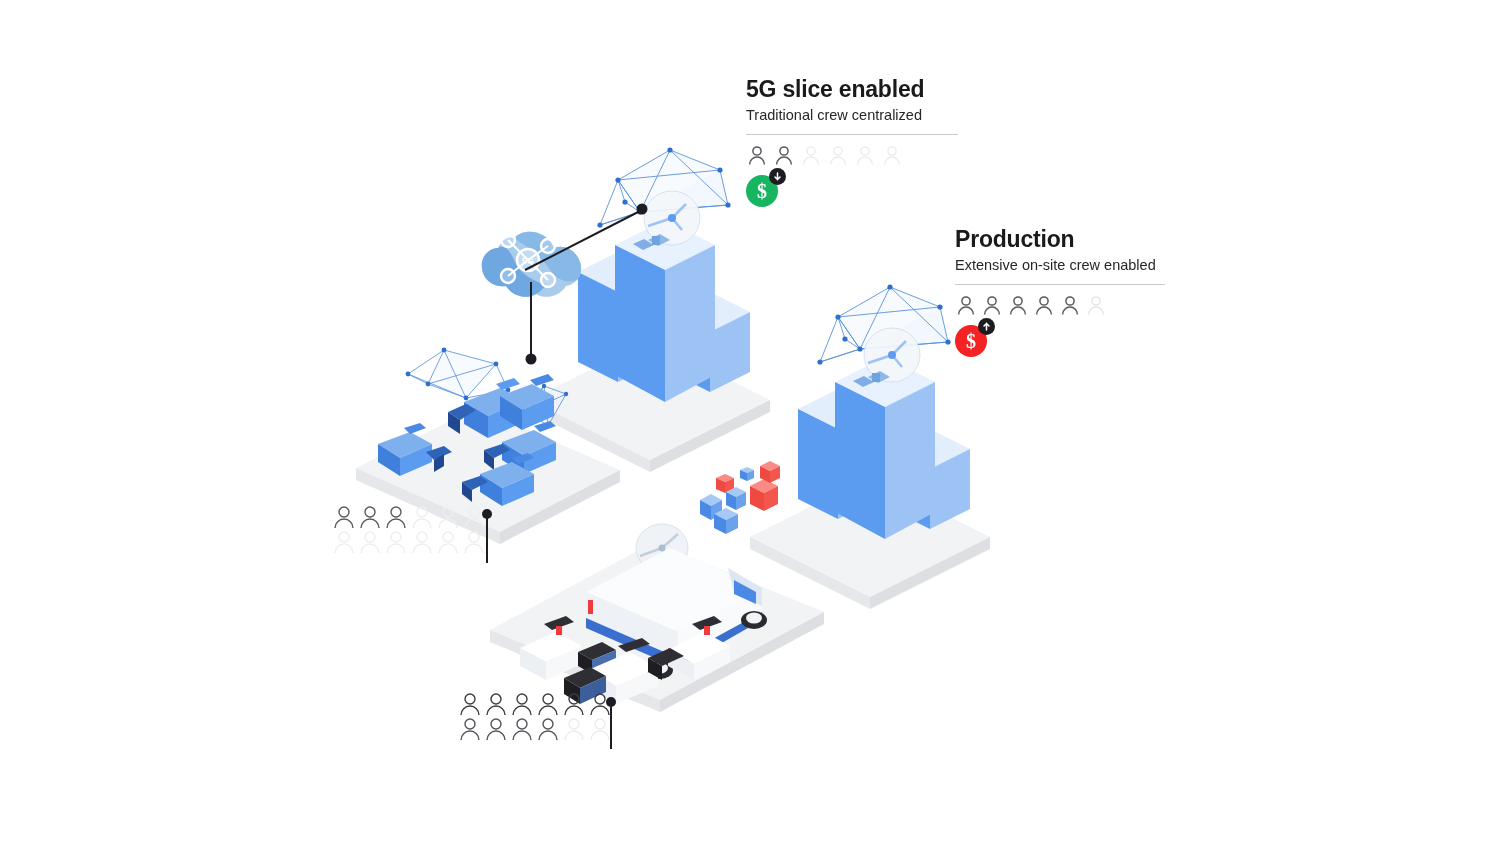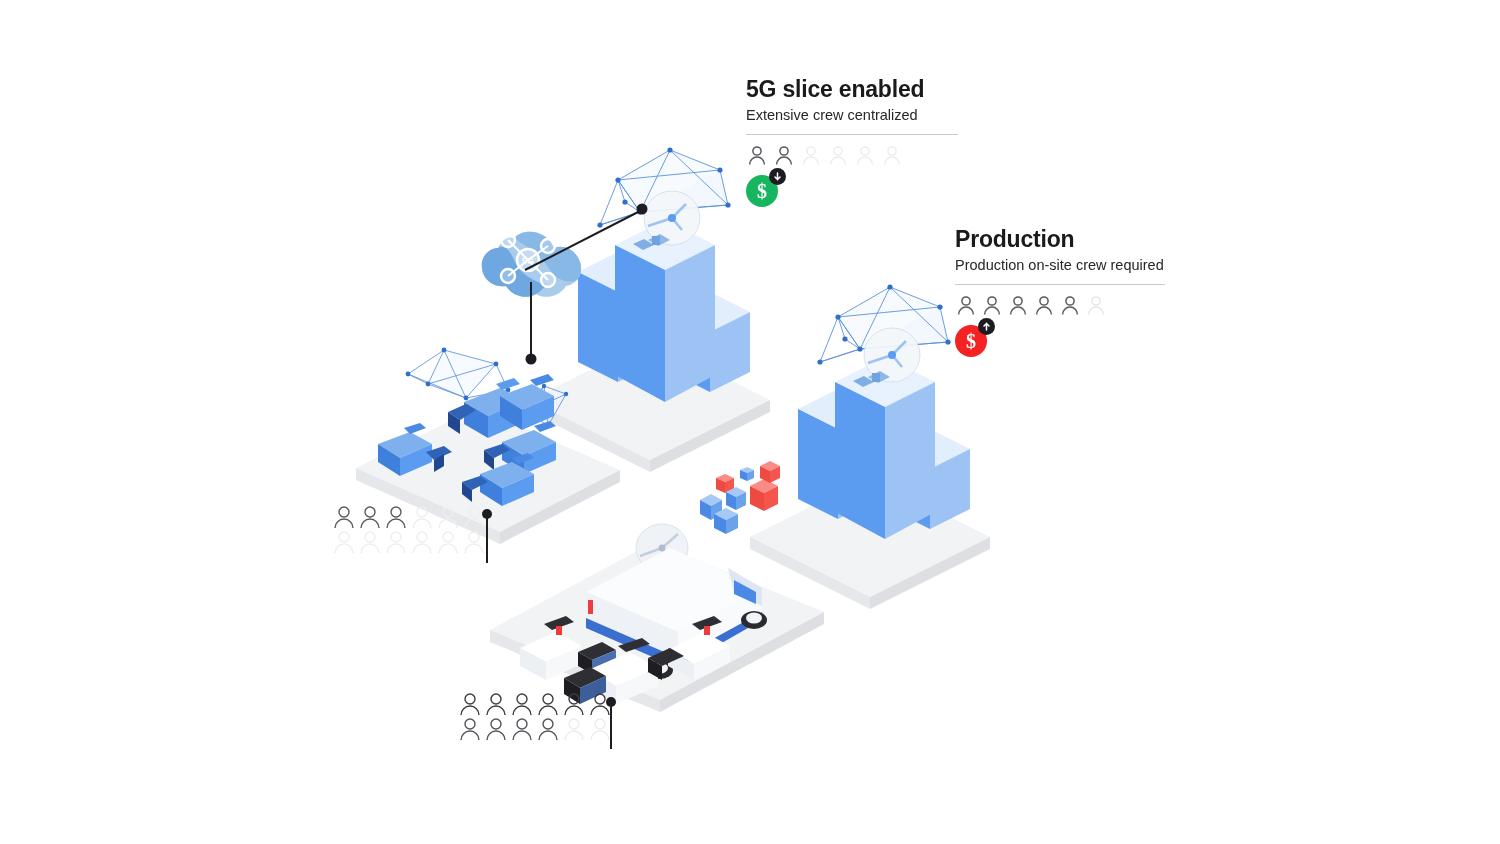--- a/index.html
+++ b/index.html
@@ -76,21 +76,21 @@
   .conn-line { stroke: #1c1c22; stroke-width: 2; }
   .conn-dot { fill: #1c1c22; }
 </style>
 </head>
 <body>
 
 <div id="stage">
 
   <div class="legend" style="left:746px; top:77px; width:212px;">
     <div class="legend-title">5G slice enabled</div>
-    <div class="legend-sub">Extensive crew centralized</div>
+    <div class="legend-sub">Traditional crew centralized</div>
     <div class="legend-rule"></div>
     <div class="crew-row">
       <span class="person">
           <svg width="22" height="22" viewBox="0 0 22 22">
             <circle cx="11" cy="7" r="4.1" fill="none" stroke="#58585e" stroke-width="1.5"></circle>
             <path d="M3.6 20.5a7.4 7.4 0 0 1 14.8 0" fill="none" stroke="#58585e" stroke-width="1.5"></path>
           </svg>
         </span>
       <span class="person">
           <svg width="22" height="22" viewBox="0 0 22 22">
@@ -128,21 +128,21 @@
       <div class="money-badge">
         <svg width="11" height="11" viewBox="0 0 11 11">
             <path d="M5.5 2v6M5.5 8.6 3 6M5.5 8.6 8 6" stroke="#fff" stroke-width="1.5" fill="none" stroke-linecap="round" stroke-linejoin="round"></path>
           </svg>
       </div>
     </div>
   </div>
 
   <div class="legend" style="left:955px; top:227px; width:210px;">
     <div class="legend-title">Production</div>
-    <div class="legend-sub">Production on-site crew required</div>
+    <div class="legend-sub">Extensive on-site crew enabled</div>
     <div class="legend-rule"></div>
     <div class="crew-row tight">
       <span class="person">
           <svg width="22" height="22" viewBox="0 0 22 22">
             <circle cx="11" cy="7" r="4.1" fill="none" stroke="#58585e" stroke-width="1.5"></circle>
             <path d="M3.6 20.5a7.4 7.4 0 0 1 14.8 0" fill="none" stroke="#58585e" stroke-width="1.5"></path>
           </svg>
         </span>
       <span class="person">
           <svg width="22" height="22" viewBox="0 0 22 22">

